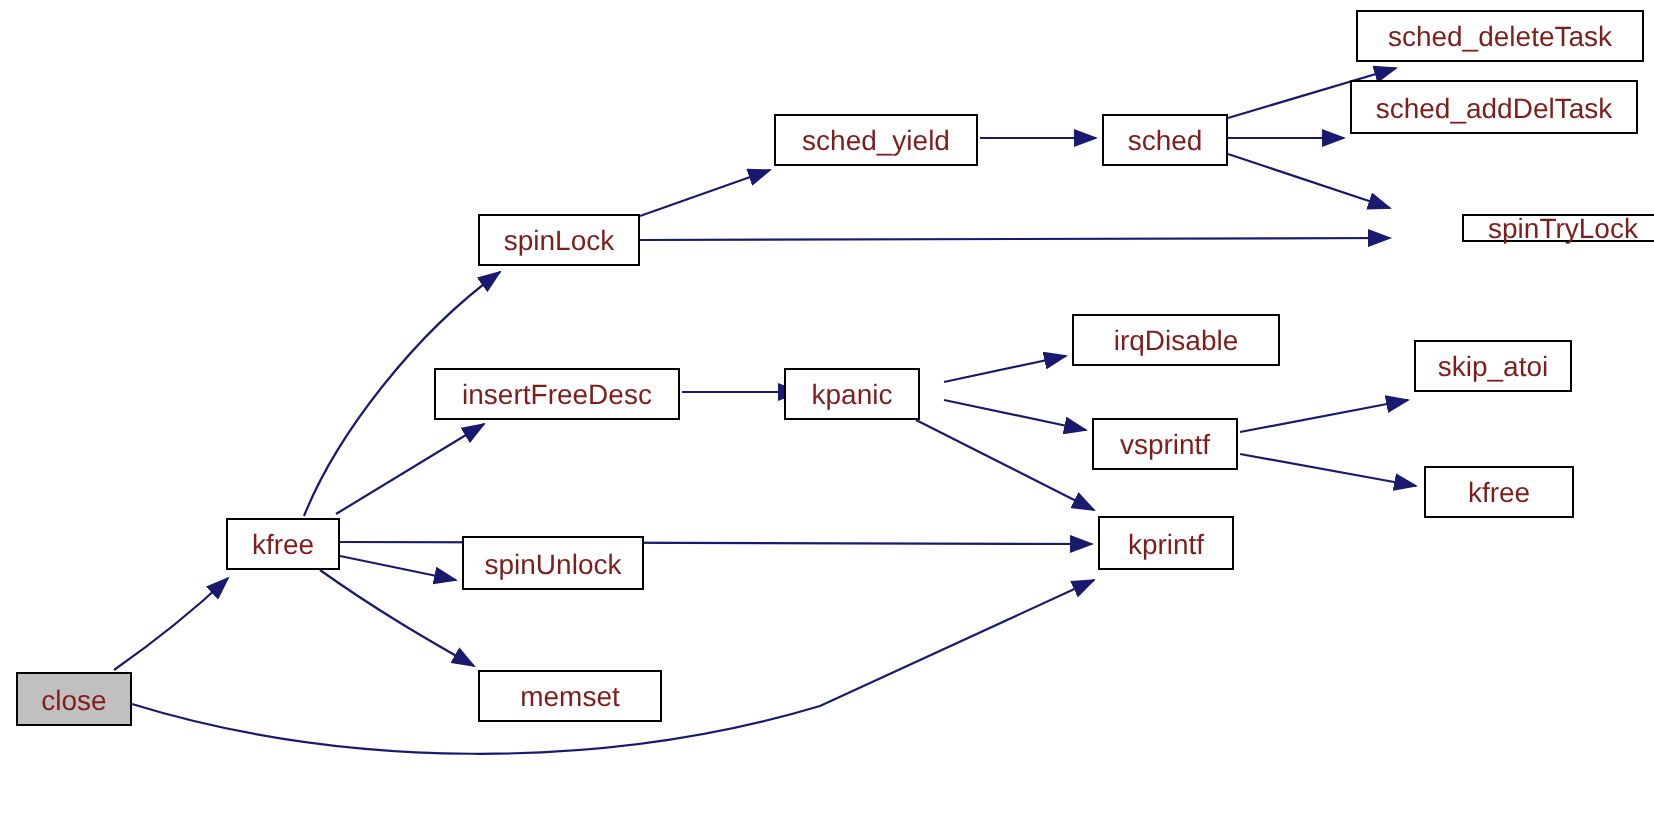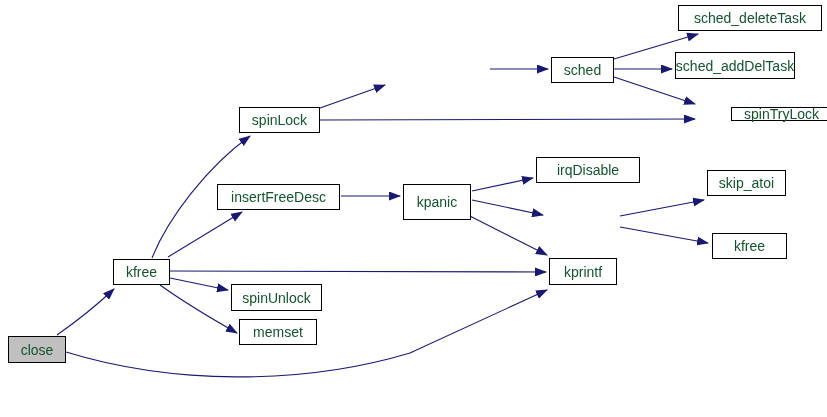--- a/index.html
+++ b/index.html
@@ -25,21 +25,21 @@
   #edges path {
     fill: none;
     stroke: #191970;
     stroke-width: 1.1px;
   }
   .node {
     position: absolute;
     box-sizing: border-box;
     border: 1px solid #000000;
     background: #ffffff;
-    color: #14532d;
+    color: #7f1d1d;
     font-size: 14px;
     display: flex;
     align-items: center;
     justify-content: center;
     white-space: nowrap;
     cursor: pointer;
   }
   .node.root {
     background: #c0c0c0;
     cursor: default;
@@ -79,50 +79,56 @@
 
   <div class="node root" style="left:8px;top:336px;width:58px;height:27px">
     <span>close</span>
   </div>
   <div class="node" style="left:113px;top:259px;width:57px;height:26px">
     <span>kfree</span>
   </div>
   <div class="node" style="left:239px;top:107px;width:81px;height:26px">
     <span>spinLock</span>
   </div>
+  <div class="node" style="left:387px;top:57px;width:102px;height:26px">
+    <span>sched_yield</span>
+  </div>
   <div class="node" style="left:551px;top:57px;width:63px;height:26px">
     <span>sched</span>
   </div>
   <div class="node" style="left:678px;top:5px;width:144px;height:26px">
     <span>sched_deleteTask</span>
   </div>
-  <div class="node" style="left:675px;top:52px;width:120px;height:27px">
+  <div class="node" style="left:675px;top:40px;width:144px;height:27px">
     <span>sched_addDelTask</span>
   </div>
   <div class="node" style="left:731px;top:107px;width:101px;height:14px">
     <span>spinTryLock</span>
   </div>
   <div class="node" style="left:217px;top:184px;width:123px;height:26px">
     <span>insertFreeDesc</span>
   </div>
-  <div class="node" style="left:403px;top:184px;width:68px;height:36px">
+  <div class="node" style="left:392px;top:184px;width:68px;height:26px">
     <span>kpanic</span>
   </div>
   <div class="node" style="left:536px;top:157px;width:104px;height:26px">
     <span>irqDisable</span>
+  </div>
+  <div class="node" style="left:546px;top:209px;width:73px;height:26px">
+    <span>vsprintf</span>
   </div>
   <div class="node" style="left:549px;top:258px;width:68px;height:27px">
     <span>kprintf</span>
   </div>
   <div class="node" style="left:707px;top:170px;width:79px;height:26px">
     <span>skip_atoi</span>
   </div>
   <div class="node" style="left:712px;top:233px;width:75px;height:26px">
     <span>kfree</span>
   </div>
-  <div class="node" style="left:231px;top:284px;width:91px;height:27px">
+  <div class="node" style="left:231px;top:268px;width:91px;height:27px">
     <span>spinUnlock</span>
   </div>
-  <div class="node" style="left:239px;top:319px;width:78px;height:26px">
+  <div class="node" style="left:239px;top:335px;width:92px;height:26px">
     <span>memset</span>
   </div>
 
 </div>
 
 </body></html>

